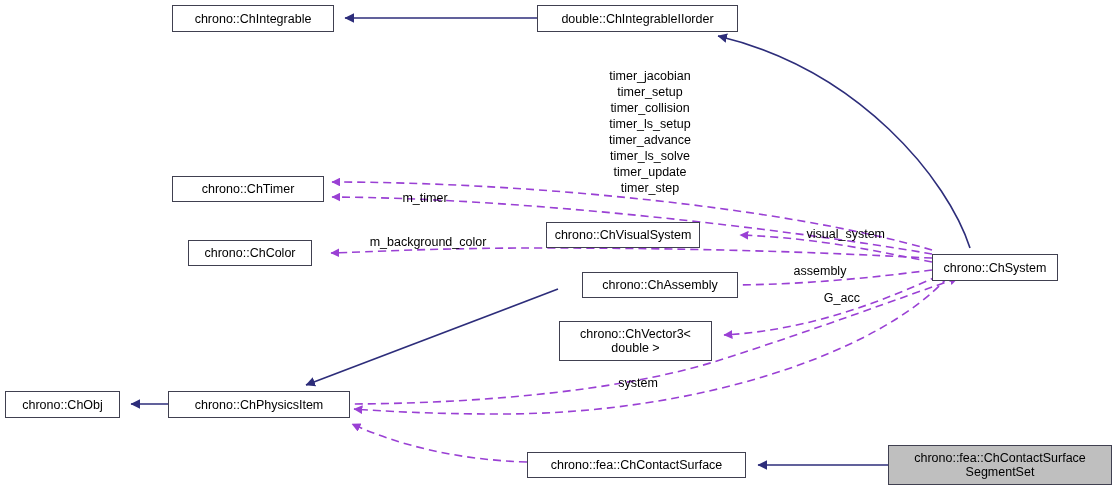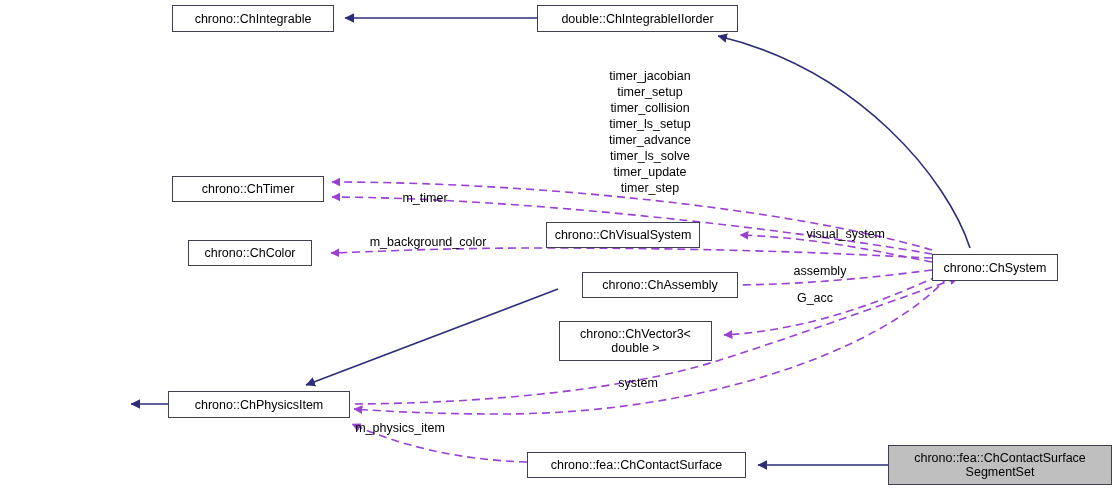--- a/index.html
+++ b/index.html
@@ -112,20 +112,21 @@
 
   <div class="node" style="left:546px; top:222px; width:154px; height:26px;">chrono::ChVisualSystem</div>
 
   <div class="node" style="left:558px; top:272px; width:156px; height:26px;margin-left:24px;">chrono::ChAssembly</div>
 
   <div class="node" style="left:559px; top:321px; width:153px; height:40px;">chrono::ChVector3&lt;
 double &gt;</div>
 
   <div class="node" style="left:932px; top:248px; width:126px; height:27px;margin-top:6px;">chrono::ChSystem</div>
 
+  <div class="node" style="left:5px; top:391px; width:115px; height:27px;">chrono::ChObj</div>
 
   <div class="node" style="left:168px; top:391px; width:182px; height:27px;">chrono::ChPhysicsItem</div>
 
   <div class="node" style="left:527px; top:452px; width:219px; height:26px;">chrono::fea::ChContactSurface</div>
 
   <div class="node current" style="left:888px; top:445px; width:224px; height:40px;">chrono::fea::ChContactSurface
 SegmentSet</div>
 
   <div class="edge-label" style="left:560px; top:68px; width:180px;">timer_jacobian
 timer_setup
@@ -137,19 +138,18 @@
 timer_step</div>
 
   <div class="edge-label" style="left:370px; top:190px; width:110px;">m_timer</div>
 
   <div class="edge-label" style="left:338px; top:234px; width:180px;">m_background_color</div>
 
   <div class="edge-label" style="left:775px; top:226px; width:110px;text-align:right;">visual_system</div>
 
   <div class="edge-label" style="left:770px; top:263px; width:100px;">assembly</div>
 
-  <div class="edge-label" style="left:770px; top:290px; width:90px;">G_acc</div>
+  <div class="edge-label" style="left:770px; top:290px; width:90px;text-align:right;">G_acc</div>
 
   <div class="edge-label" style="left:598px; top:375px; width:80px;">system</div>
 
-  <div class="edge-label" style="left:310px; top:420px; width:180px;">m_physics_item</div>
 
 </div>
 
 </body></html>

